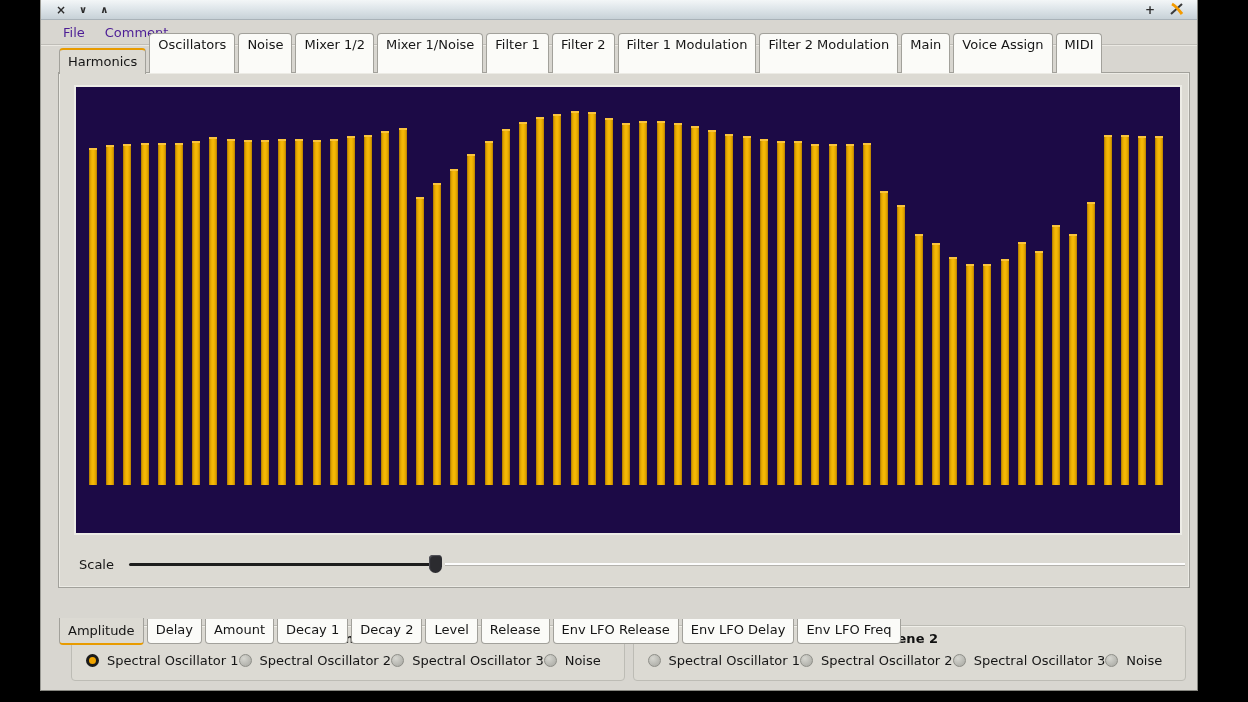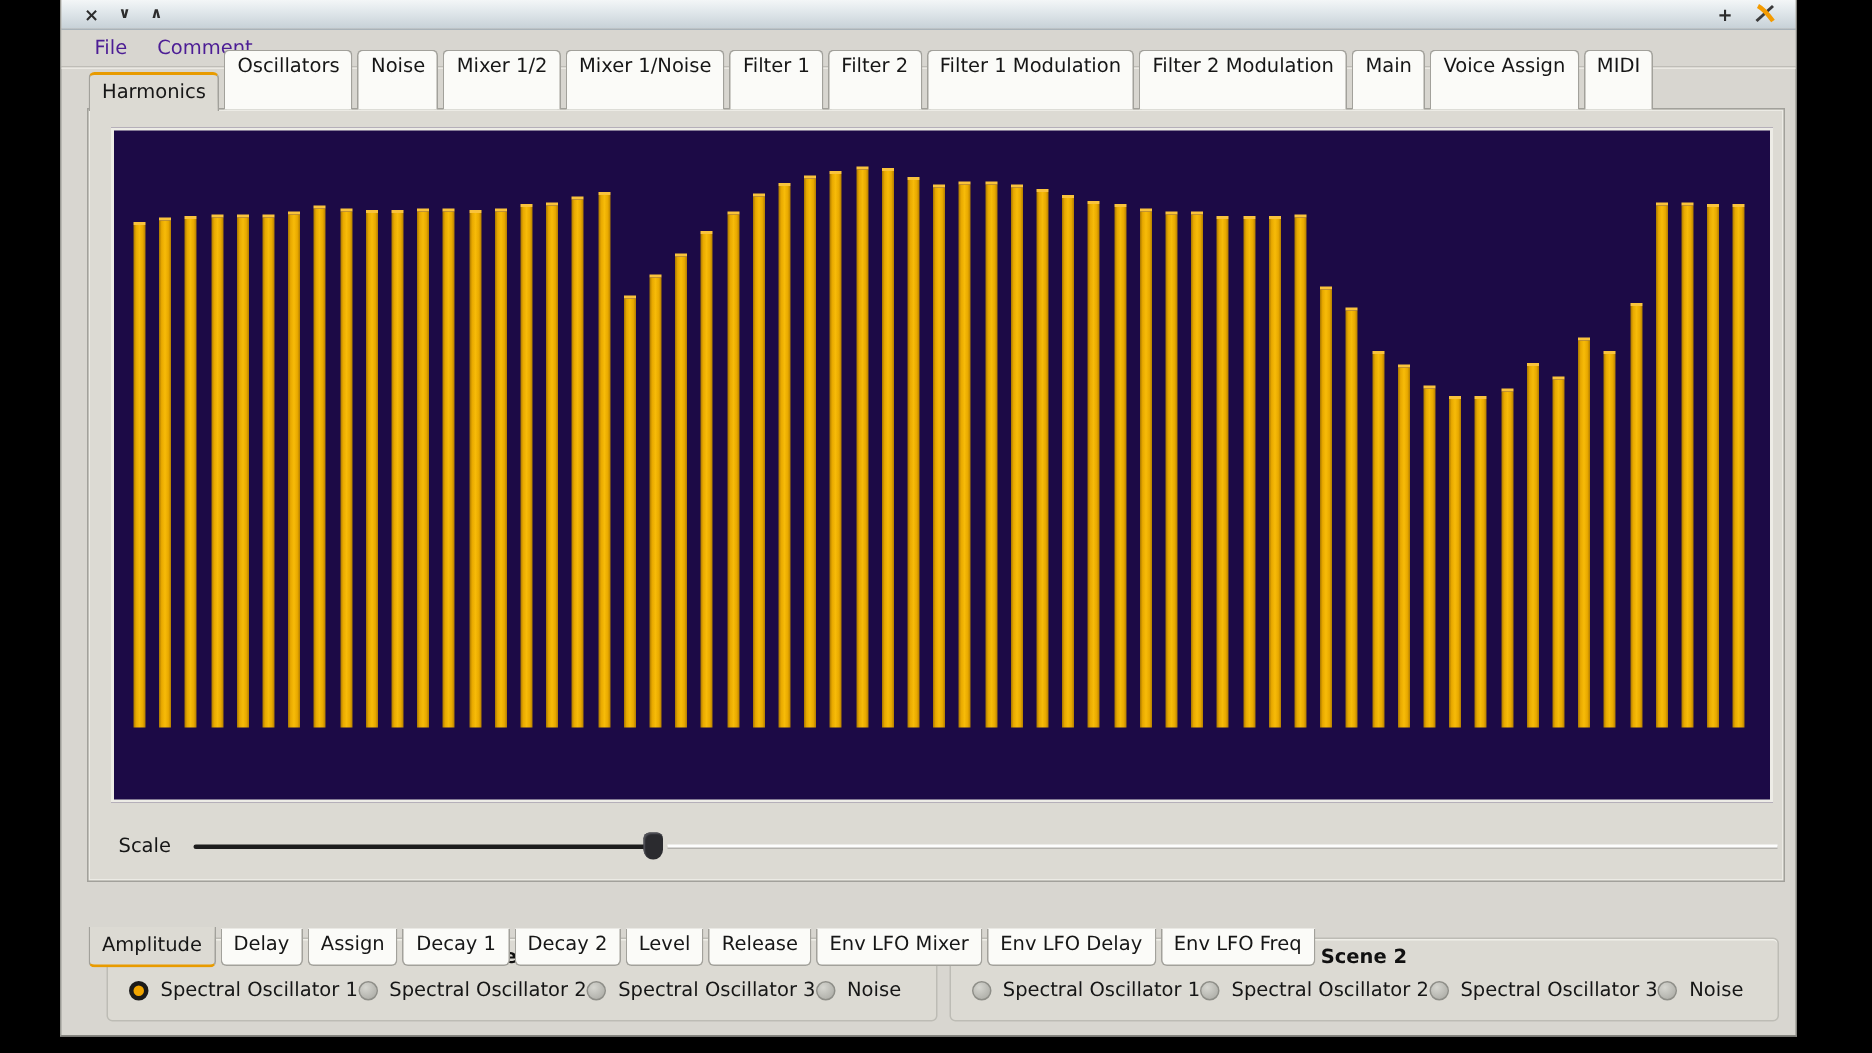--- a/index.html
+++ b/index.html
@@ -188,26 +188,26 @@
       <div class="slider" id="slider">
         <div class="track-fill" id="trackFill" style="width: 306.24px;"></div>
         <div class="track-rest" id="trackRest" style="width: 739.76px;"></div>
         <div class="handle" id="handle" style="left: 300.24px;"></div>
       </div>
     </div>
 
     <div class="tabbar bottom" id="bottomTabs">
         <div class="tab selected">Amplitude</div>
         <div class="tab">Delay</div>
-        <div class="tab">Assign</div>
+        <div class="tab">Amount</div>
         <div class="tab">Decay 1</div>
         <div class="tab">Decay 2</div>
         <div class="tab">Level</div>
         <div class="tab">Release</div>
-        <div class="tab">Env LFO Mixer</div>
+        <div class="tab">Env LFO Release</div>
         <div class="tab">Env LFO Delay</div>
         <div class="tab">Env LFO Freq</div>
       </div>
 
     <div class="scenes" id="scenes">
         <div class="scene-panel">
           <div class="scene-title">Scene 1</div>
           <div class="radio-row">
             <div class="radio-opt">
               <span class="radio selected"></span>

